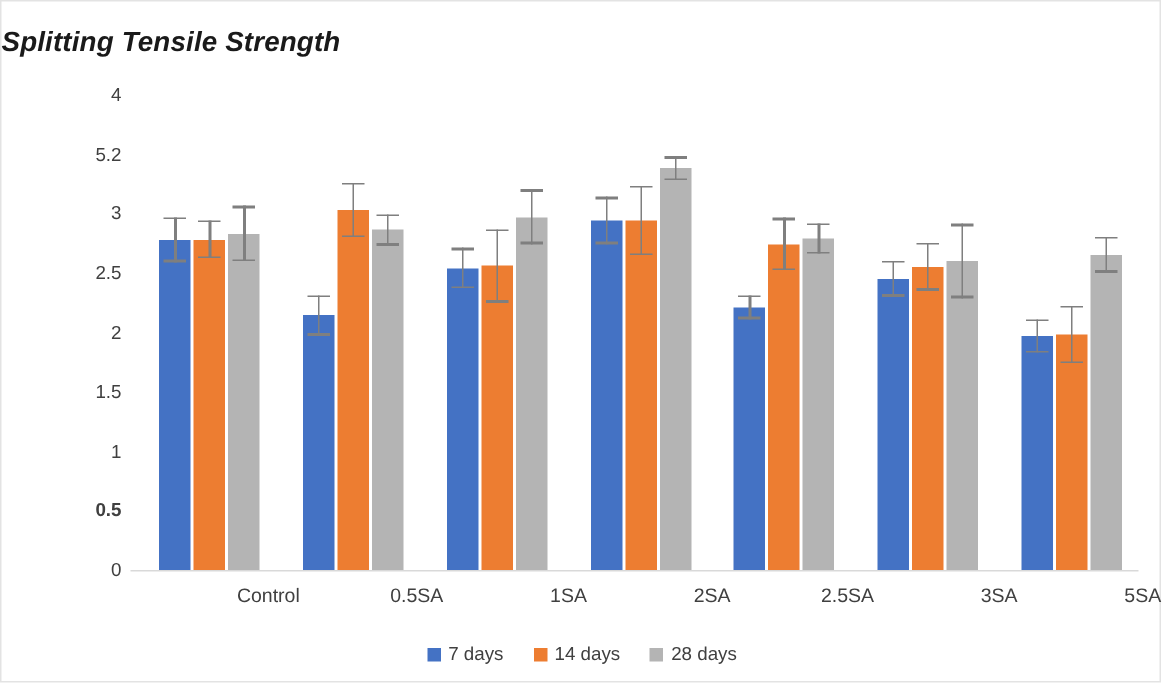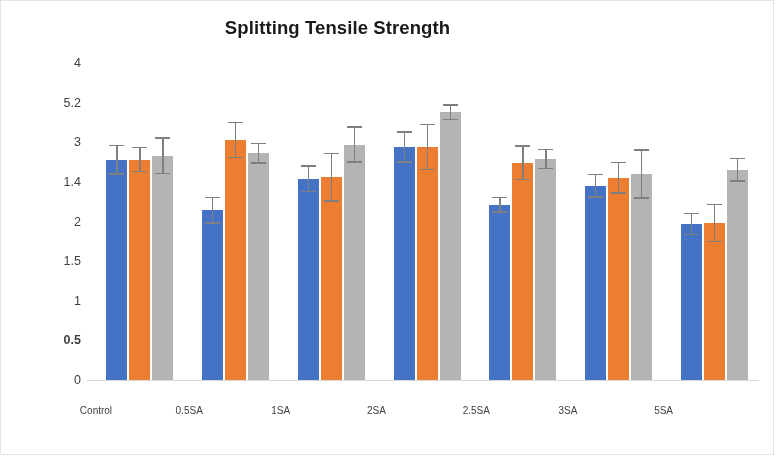--- a/index.html
+++ b/index.html
@@ -13,25 +13,25 @@
   #chart-frame{
     position:relative;
     width:774px;height:455px;
     border:1px solid #e3e3e3;
     background:#ffffff;
     box-sizing:border-box;
   }
   #chart-title{
     position:absolute;
     top:16px;left:0;width:673px;
-    text-align:center;
     font-size:18.5px;
     font-weight:bold;
     color:#1a1a1a;
     letter-spacing:.1px;
+    font-style:italic;
   }
   
   #plot{
     position:absolute;
     left:88px;top:62px;
     width:670px;height:317px;
   }
   #axis-line{
     position:absolute;
     left:86px;top:379px;
@@ -78,24 +78,24 @@
     height:1.4px;
     background:#7f7f7f;
   }
   .errbar .cap.top{top:0;}
   .errbar .cap.bot{bottom:0;}
   .errbar.s0{left:0px;}
   .errbar.s1{left:23px;}
   .errbar.s2{left:46px;}
   .xlabel{
     position:absolute;
-    top:404px;
+    top:388px;
     width:120px;
-    text-align:left;
-    font-size:10px;
+    text-align:right;
+    font-size:13px;
     color:#404040;
   }
   #legend{
     position:absolute;
     left:0;top:428px;width:774px;
     display:flex;
     justify-content:center;
     align-items:center;
     gap:20px;
     font-size:12.5px;
@@ -110,21 +110,21 @@
 <div id="chart-frame">
 
   <div id="chart-title">Splitting Tensile Strength</div>
 
   <div id="y-ticks">
       <div class="ytick" style="top: 379px;">0</div>
       <div class="ytick" style="top: 339.375px; font-weight: bold;">0.5</div>
       <div class="ytick" style="top: 299.75px;">1</div>
       <div class="ytick" style="top: 260.125px;">1.5</div>
       <div class="ytick" style="top: 220.5px;">2</div>
-      <div class="ytick" style="top: 180.875px;">1.4</div>
+      <div class="ytick" style="top: 180.875px;">2.5</div>
       <div class="ytick" style="top: 141.25px;">3</div>
       <div class="ytick" style="top: 101.625px;">5.2</div>
       <div class="ytick" style="top: 62px;">4</div>
     </div>
 
   <div id="axis-line"></div>
 
   <div id="plot">
       <div class="group" style="left: 17.3571px; width: 67px;">
         <div class="bar s0" title="7 days Control: 2.78" style="height: 220.315px; background: rgb(68, 114, 196);"></div>
@@ -271,14 +271,28 @@
   <div id="x-labels">
       <div class="xlabel" style="left: 78.8571px;">Control</div>
       <div class="xlabel" style="left: 174.571px;">0.5SA</div>
       <div class="xlabel" style="left: 270.286px;">1SA</div>
       <div class="xlabel" style="left: 366px;">2SA</div>
       <div class="xlabel" style="left: 461.714px;">2.5SA</div>
       <div class="xlabel" style="left: 557.429px;">3SA</div>
       <div class="xlabel" style="left: 653.143px;">5SA</div>
     </div>
 
+  <div id="legend">
+      <div class="legend-item">
+        <span class="legend-swatch" style="background: rgb(68, 114, 196);"></span>
+        <span>7 days</span>
+      </div>
+      <div class="legend-item">
+        <span class="legend-swatch" style="background: rgb(237, 125, 49);"></span>
+        <span>14 days</span>
+      </div>
+      <div class="legend-item">
+        <span class="legend-swatch" style="background: rgb(180, 180, 180);"></span>
+        <span>28 days</span>
+      </div>
+    </div>
 
 </div>
 
 </body></html>

